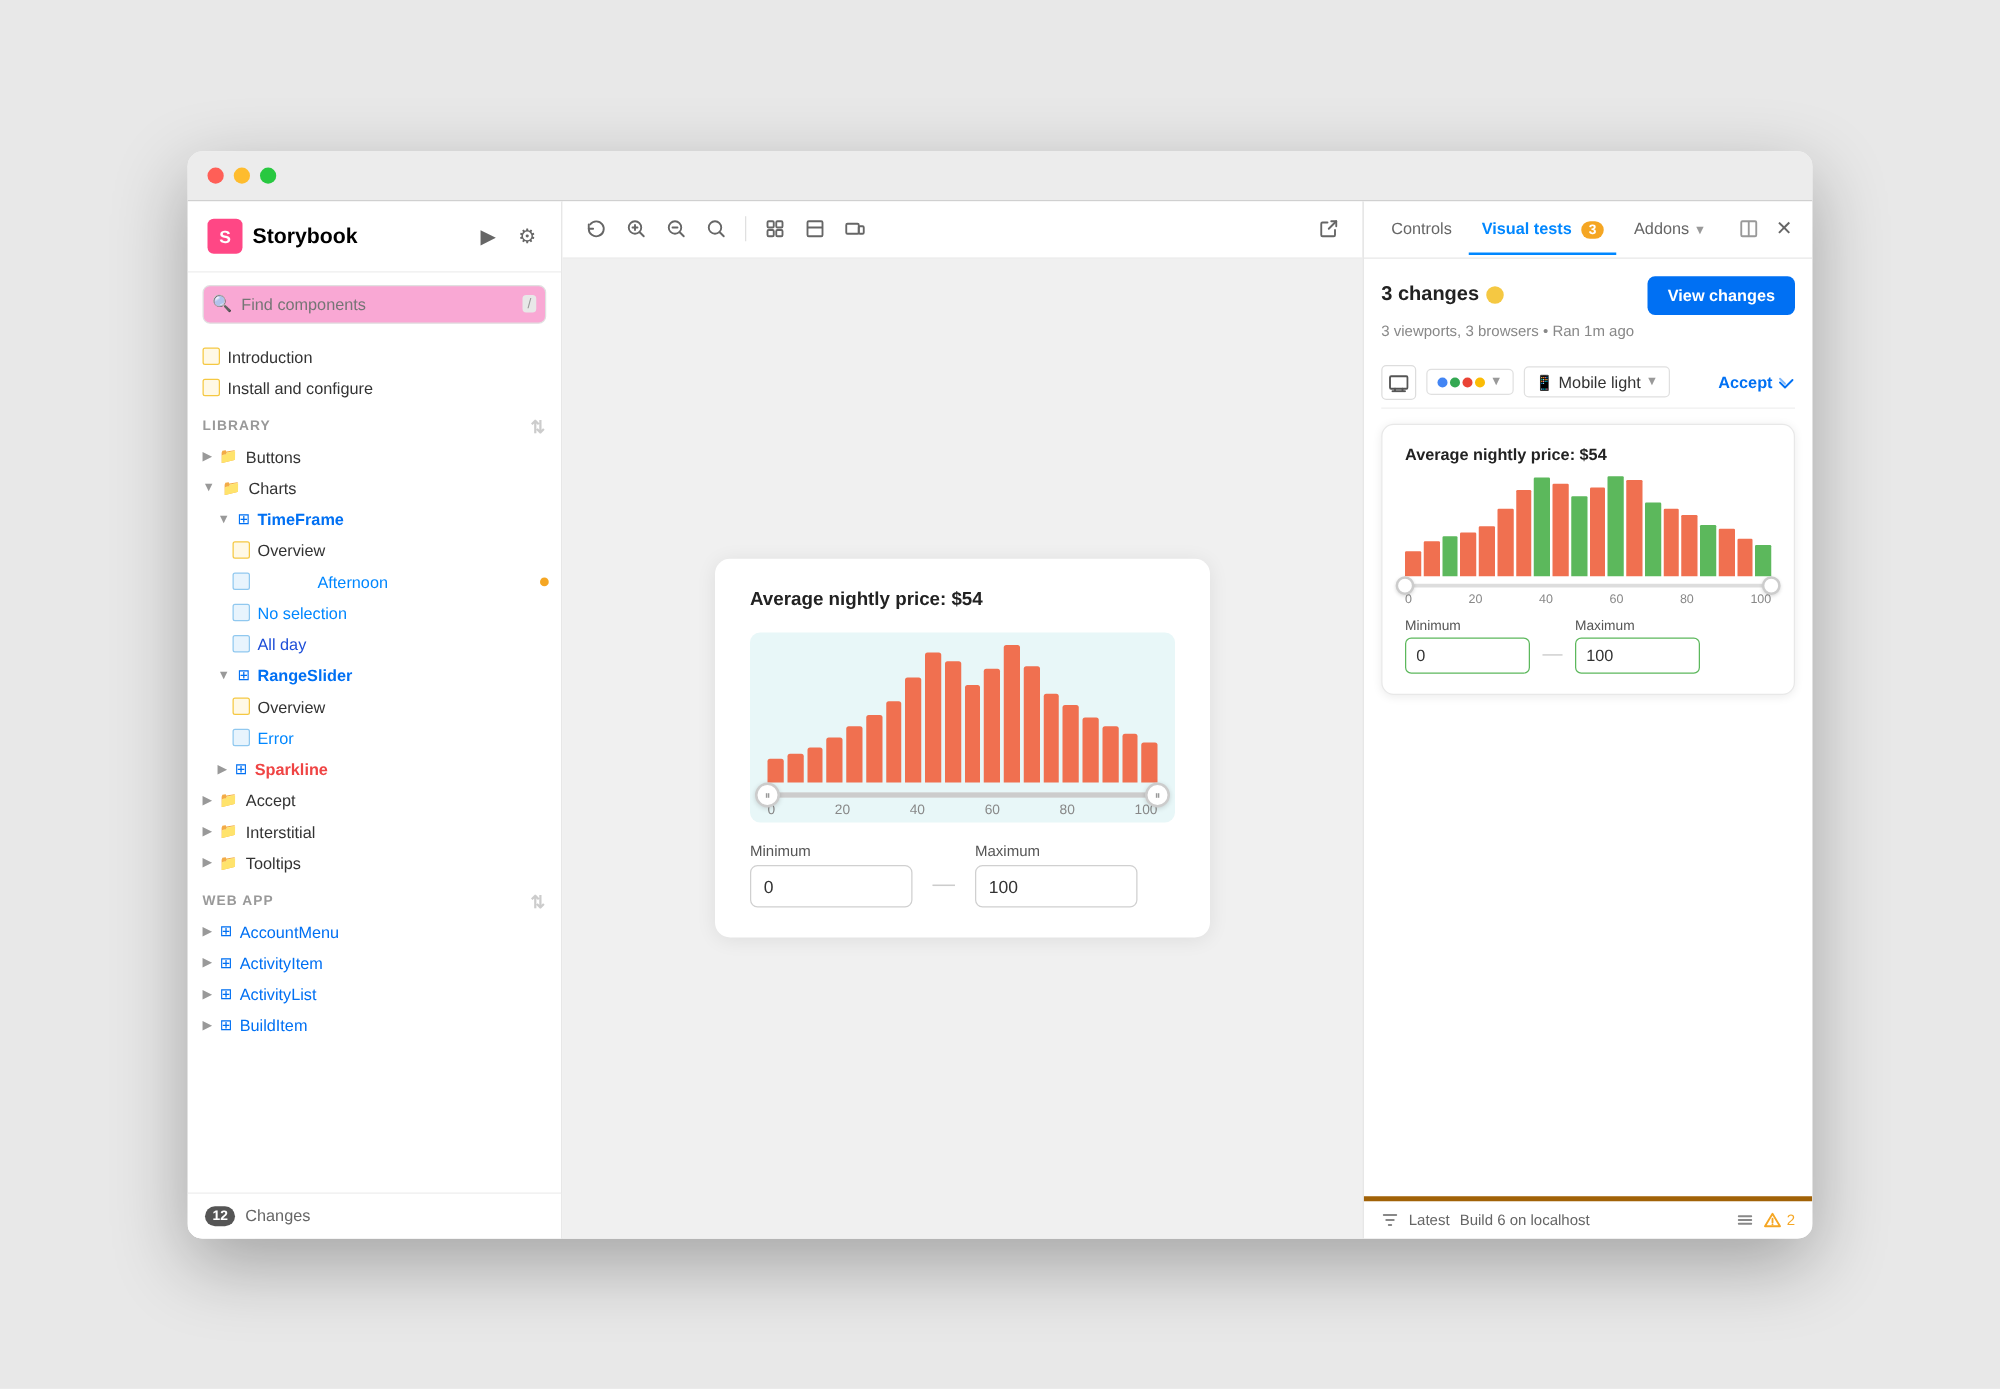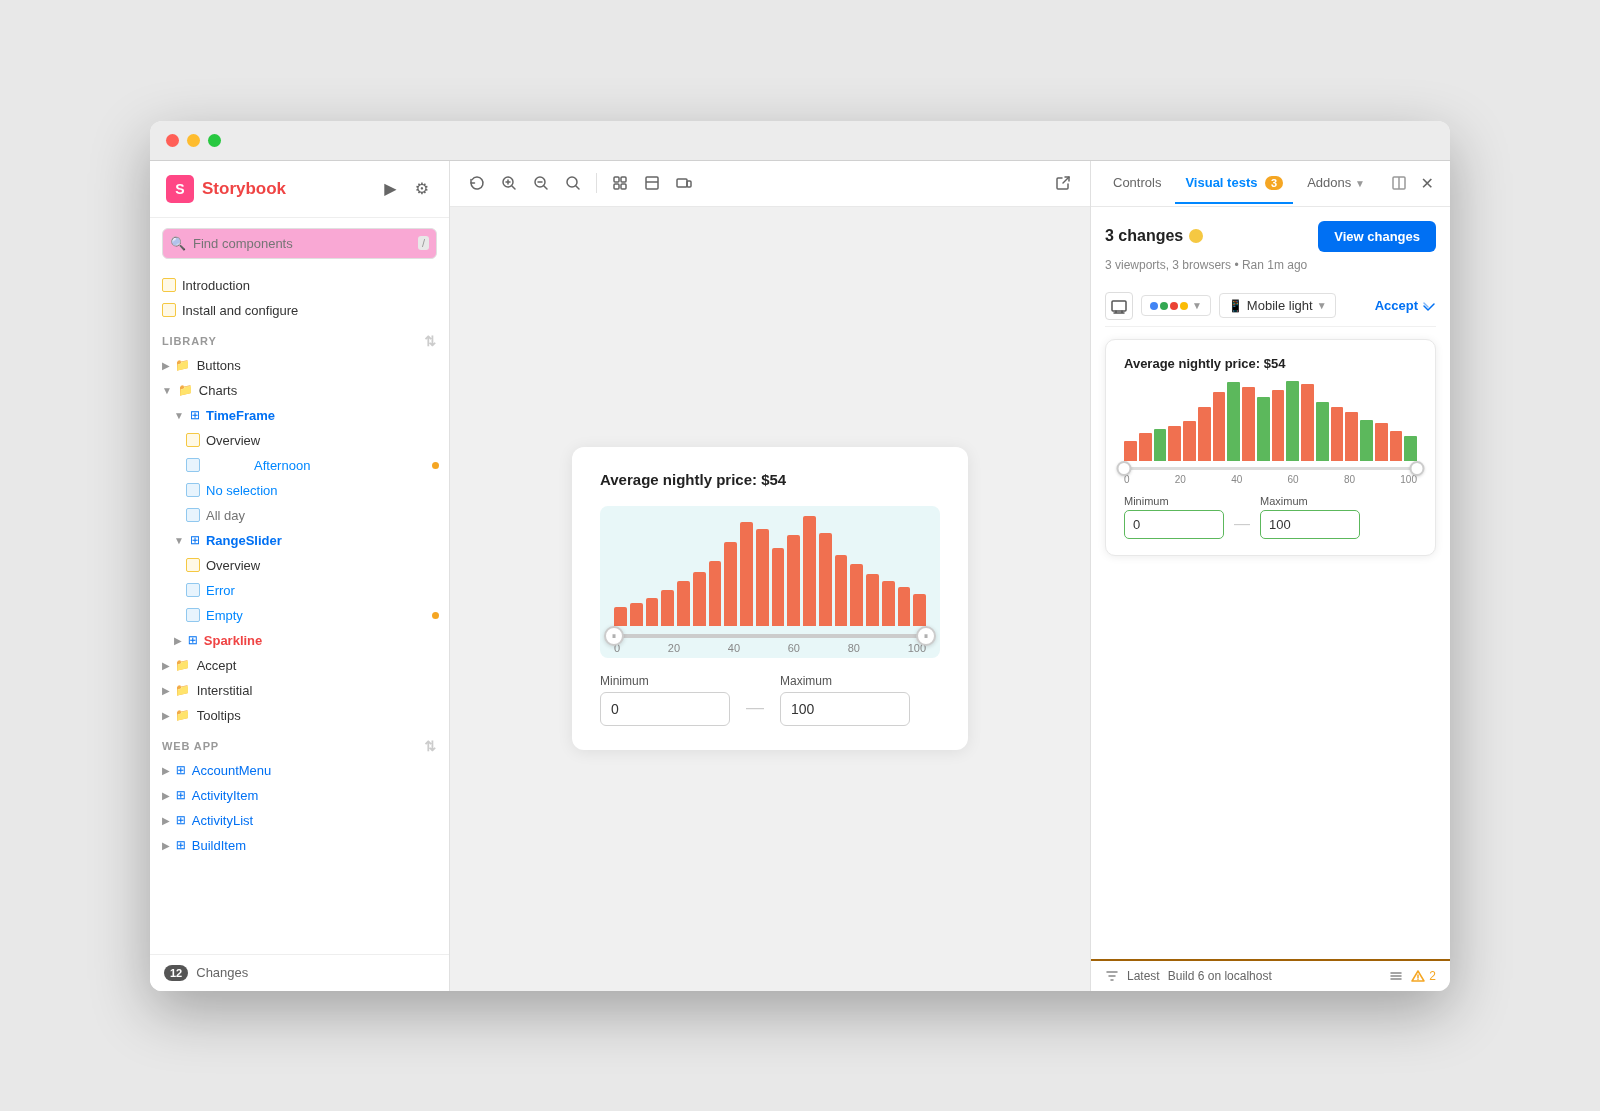--- a/index.html
+++ b/index.html
@@ -74,21 +74,21 @@
       display: flex;
       align-items: center;
       justify-content: center;
       color: white;
       font-weight: bold;
       font-size: 14px;
     }
     .logo-text {
       font-size: 17px;
       font-weight: 700;
-      color: #ef4444;
+      color: #000000;
     }
     .sidebar-header-icons {
       display: flex;
       gap: 10px;
       align-items: center;
     }
     .icon-btn {
       background: none;
       border: none;
       cursor: pointer;
@@ -583,21 +583,21 @@
       border-radius: 5px;
       font-size: 13px;
       color: #333;
     }
     .mini-dash {
       font-size: 16px;
       color: #ccc;
       margin-bottom: 6px;
     }
     .right-panel-footer {
-      border-top: 2px solid #a16207;
+      border-top: 4px solid #a16207;
       padding: 8px 14px;
       display: flex;
       align-items: center;
       gap: 8px;
       font-size: 12px;
       color: #666;
     }
     .footer-spacer { flex: 1; }
     .warning-badge {
       display: flex;
@@ -682,40 +682,35 @@
           <span class="item-icon story"></span>
           <span style="color:#0087ff;margin-left:48px;">Afternoon</span>
           <span class="dot-orange"></span>
         </div>
         <div class="nav-item tree-indent-2">
           <span class="item-icon story"></span>
           <span style="color:#0087ff;">No selection</span>
         </div>
         <div class="nav-item tree-indent-2">
           <span class="item-icon story"></span>
-          <span style="color:#737373;">All day</span>
+          <span style="color:#1d4ed8;">All day</span>
         </div>
 
         <div class="nav-item tree-indent-1">
           <span class="chevron">▼</span>
           <span style="color:#0070f3; font-size:12px;">⊞</span>
           <span style="color:#0070f3; font-weight:600;">RangeSlider</span>
         </div>
         <div class="nav-item tree-indent-2">
           <span class="item-icon doc"></span>
           <span>Overview</span>
         </div>
         <div class="nav-item tree-indent-2">
           <span class="item-icon story"></span>
           <span style="color:#0087ff;">Error</span>
-        </div>
-        <div class="nav-item tree-indent-2">
-          <span class="item-icon story"></span>
-          <span style="color:#0087ff;">Empty</span>
-          <span class="dot-orange"></span>
         </div>
 
         <div class="nav-item tree-indent-1">
           <span class="chevron">▶</span>
           <span style="color:#0070f3; font-size:12px;">⊞</span>
           <span style="color:#ef4444; font-weight:600;">Sparkline</span>
         </div>
 
         <div class="nav-item">
           <span class="chevron">▶</span>

